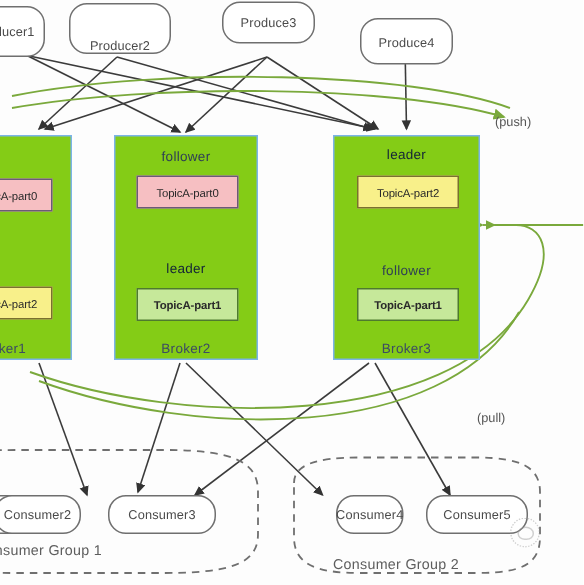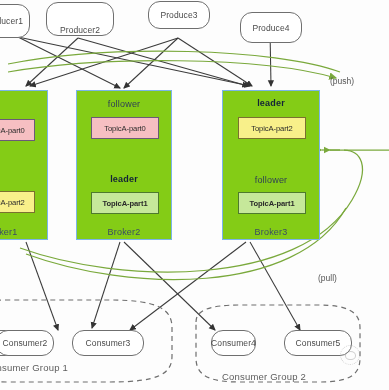--- a/index.html
+++ b/index.html
@@ -56,21 +56,21 @@
     letter-spacing:.2px;
   }
   .role{
     position:absolute;
     left:0; right:0;
     text-align:center;
     font-size:9px;
     color:#2f3f55;
     letter-spacing:.2px;
   }
-  .role.leader{ font-weight:bold; color:#132338; }
+  .role.leader{ font-weight:normal; color:#132338; }
   .partition{
     position:absolute;
     box-sizing:border-box;
     border:1.4px solid #5a5a7a;
     font-size:7.6px;
     display:flex;
     align-items:center;
     justify-content:center;
     color:#2a2a2a;
     white-space:nowrap;
@@ -242,21 +242,21 @@
     <span>Consumer1</span>
   </div>
   <div class="pill" style="left:-4px;top:330px;width:58px;height:26px;">
     <span>Consumer2</span>
   </div>
   <div class="pill" style="left:72px;top:330px;width:72px;height:26px;">
     <span>Consumer3</span>
   </div>
   <div class="group-label" style="left:-16px;top:362px;">Consumer Group 1</div>
 
-  <div class="pill" style="left:211px;top:330px;width:45px;height:26px;">
+  <div class="pill" style="left:224px;top:330px;width:45px;height:26px;">
     <span>Consumer4</span>
   </div>
   <div class="pill" style="left:284px;top:330px;width:68px;height:26px;">
     <span>Consumer5</span>
   </div>
   <div class="group-label" style="left:222px;top:371px;">Consumer Group 2</div>
 
   <div class="watermark" style="left:340px;top:345px;gap:40px;">
     <span class="wm-mark"></span>
     <span class="wm-text">Jav</span>

